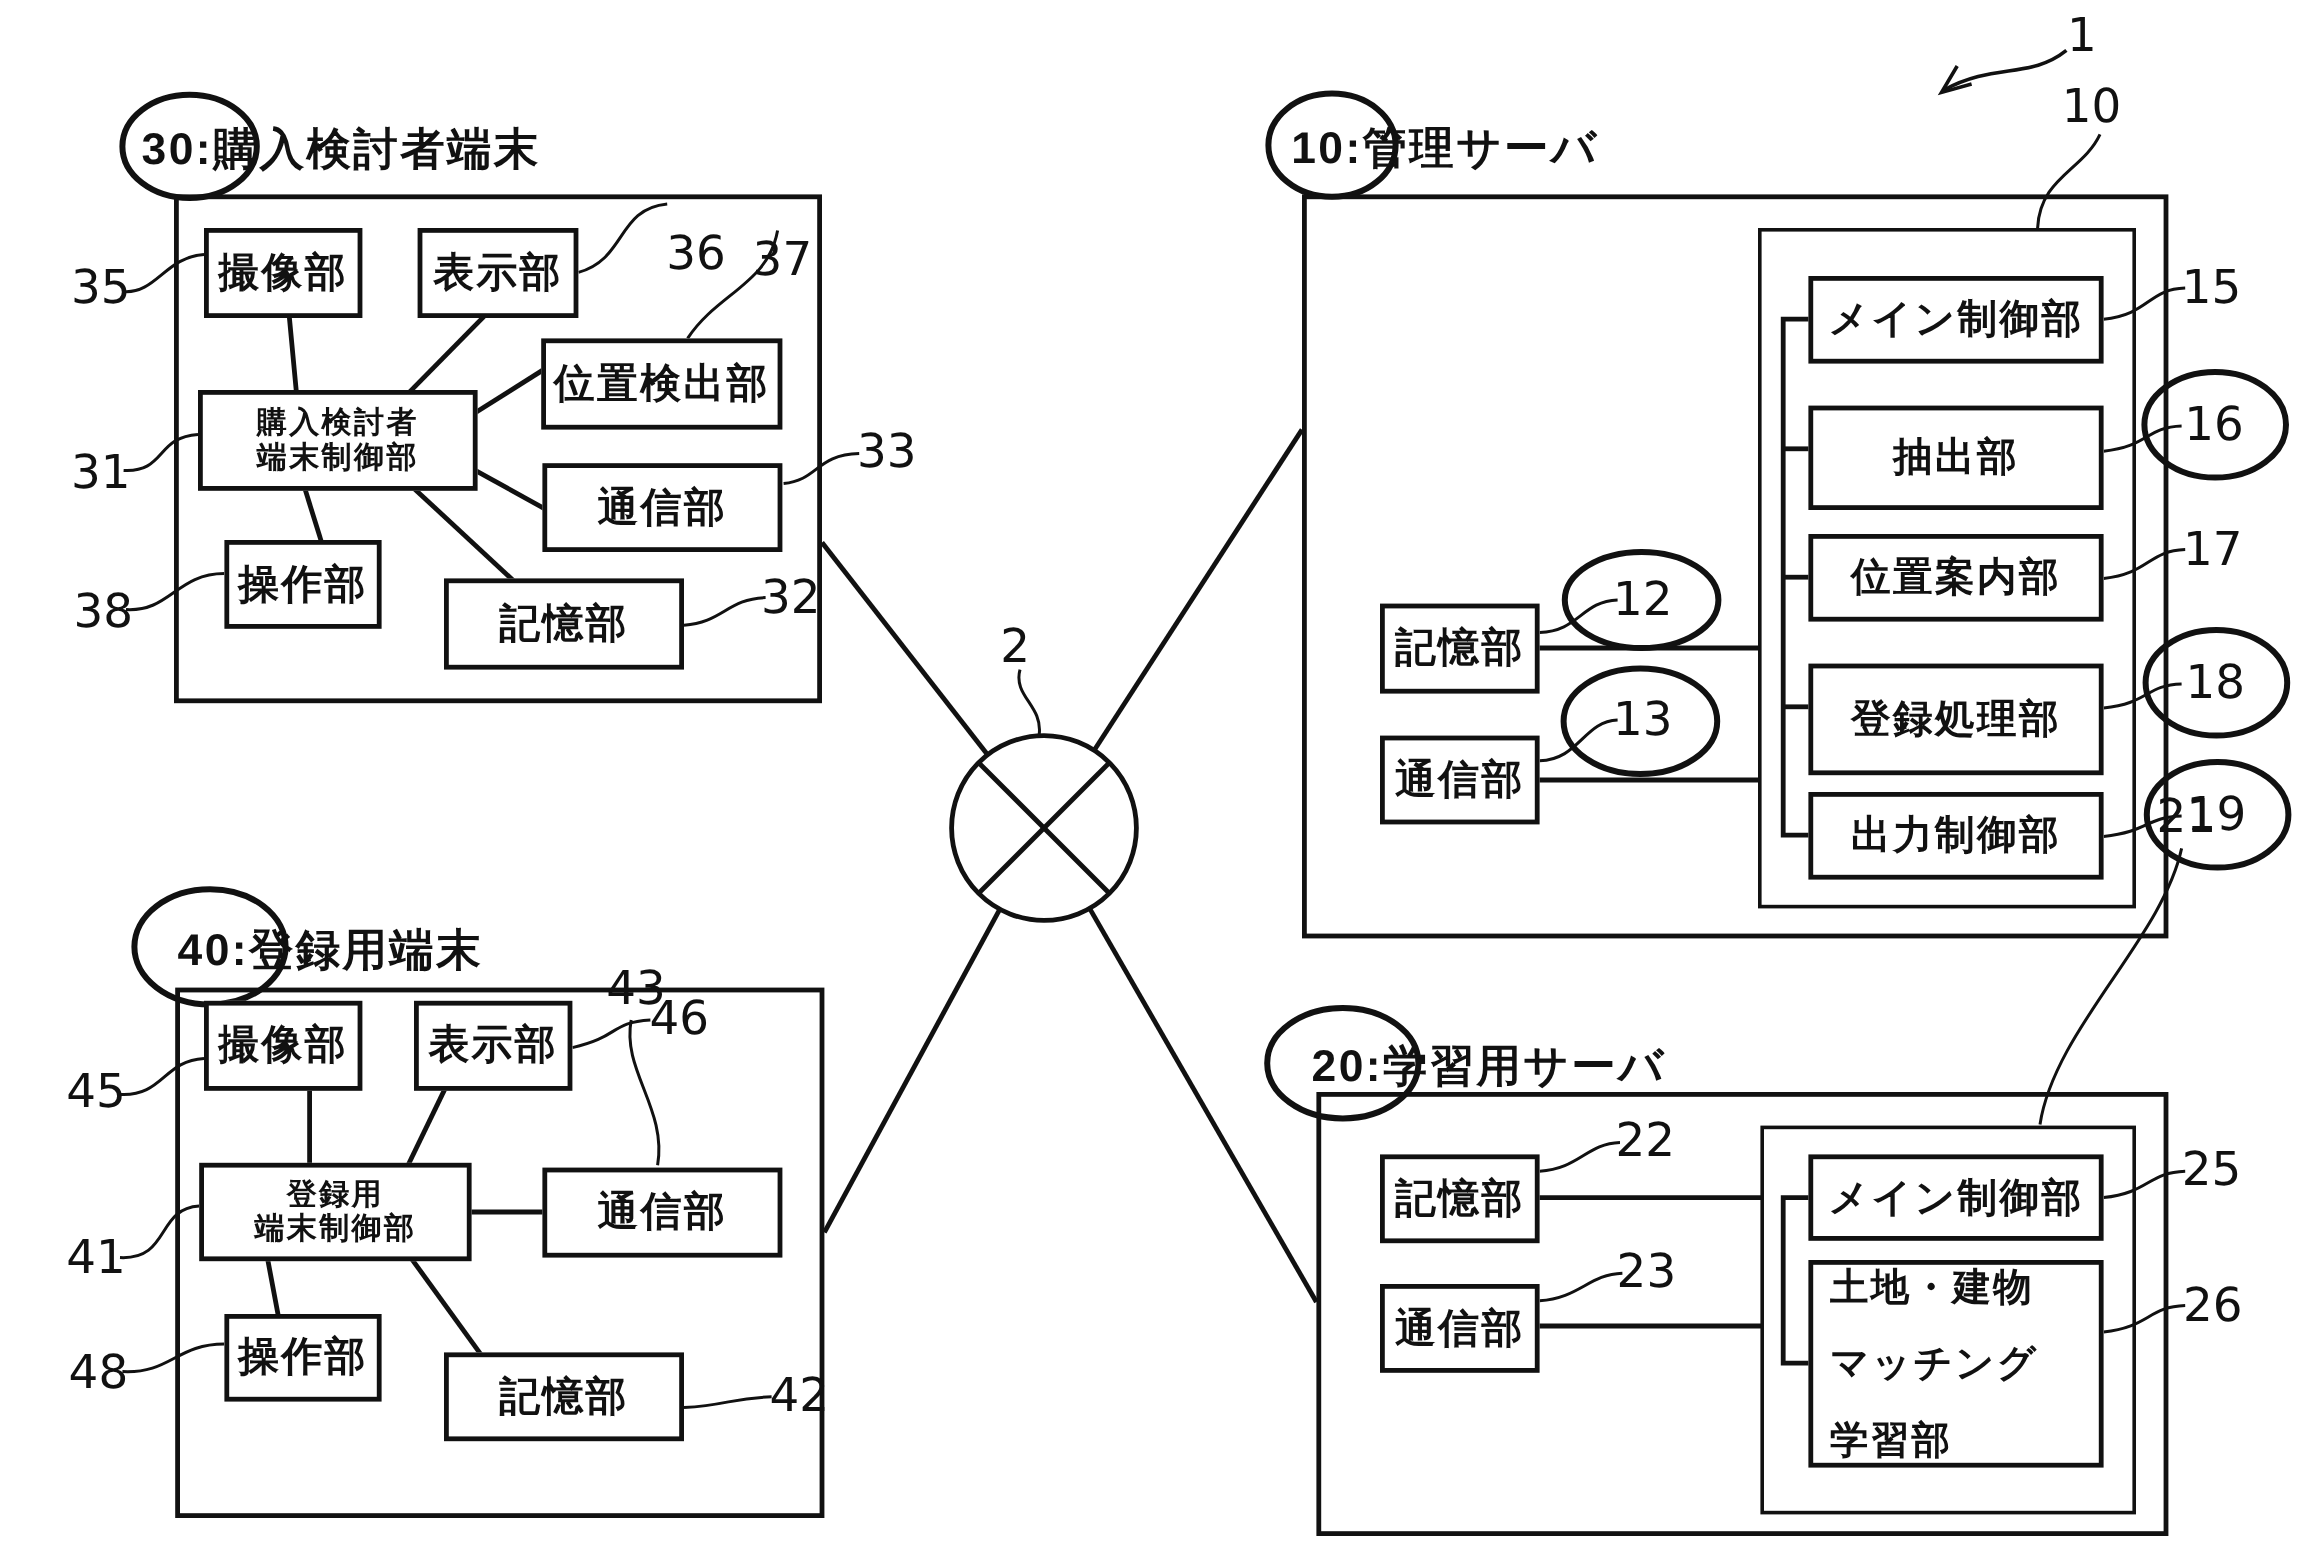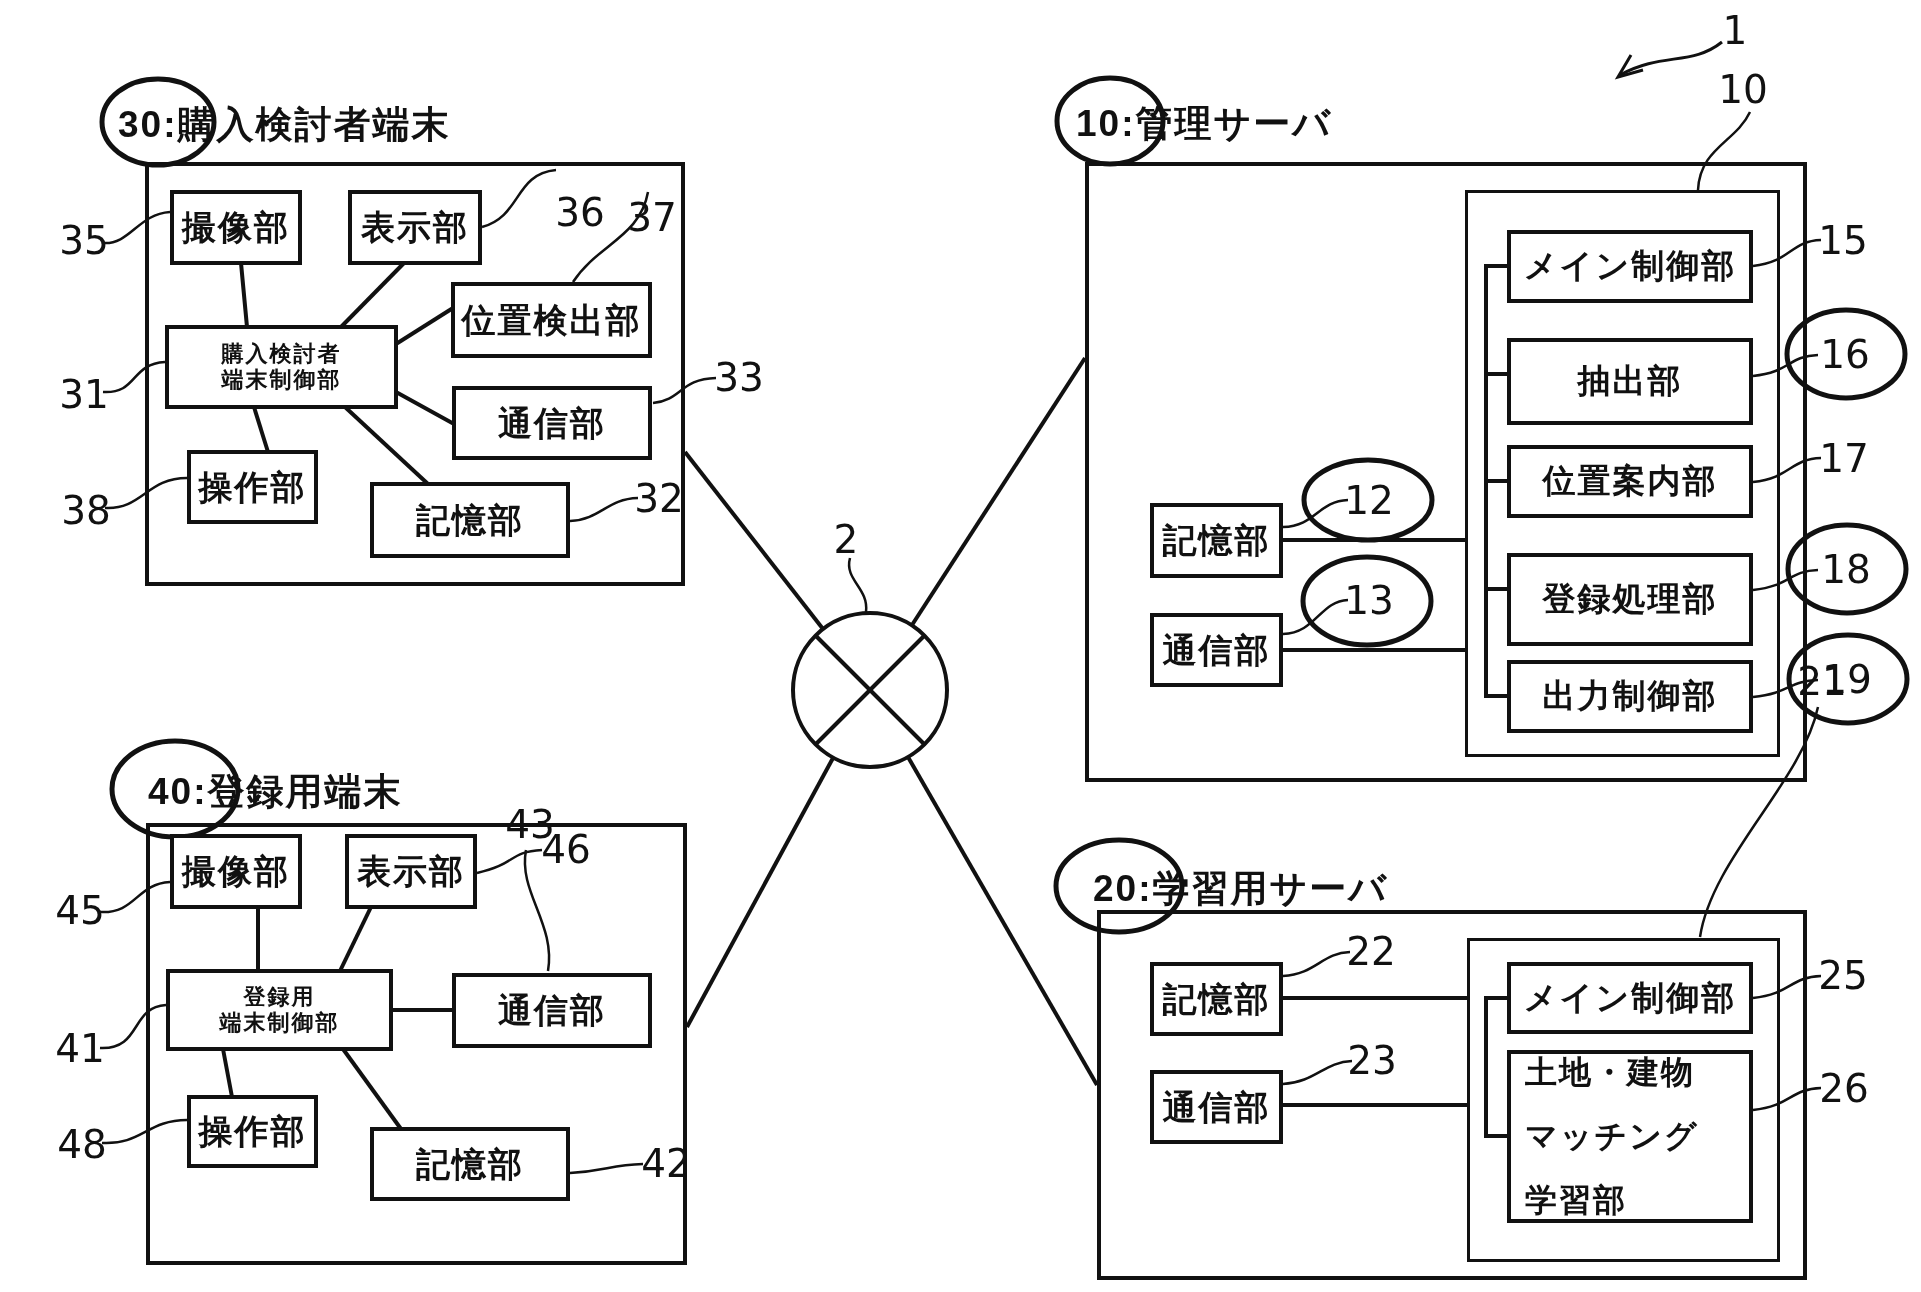--- a/index.html
+++ b/index.html
@@ -3,21 +3,21 @@
 <meta charset="utf-8">
 <style>
   html,body{margin:0;padding:0;background:#ffffff;}
   #stage{position:relative;width:1921px;height:1292px;background:#ffffff;overflow:hidden;
          font-family:"Liberation Sans","DejaVu Sans",sans-serif;color:#111;}
   #wires{position:absolute;left:0;top:0;width:1921px;height:1292px;}
   .box{position:absolute;box-sizing:border-box;border:4px solid #111;background:#fff;
        display:flex;align-items:center;justify-content:center;text-align:center;}
   .box span{font-size:34px;font-weight:600;letter-spacing:2px;line-height:1.18;}
   .box.small span{font-size:33px;}
-  .box.two span{font-size:22px;text-align:right;}
+  .box.two span{font-size:25px;text-align:right;}
   .outer{border-width:4px;background:transparent;z-index:1;}
   .inner{border-width:3px;background:transparent;z-index:1;}
   .comp{z-index:2;}
   .multiline{flex-direction:column;}
   .leftalign{justify-content:flex-start;text-align:left;padding-left:14px;}
   .title{position:absolute;font-size:37px;font-weight:600;letter-spacing:2px;white-space:nowrap;z-index:3;}
   .ref{position:absolute;transform:translate(-50%,-50%);font-family:"DejaVu Sans",sans-serif;
        font-size:39px;font-weight:500;white-space:nowrap;z-index:4;}
 </style>
 </head>

